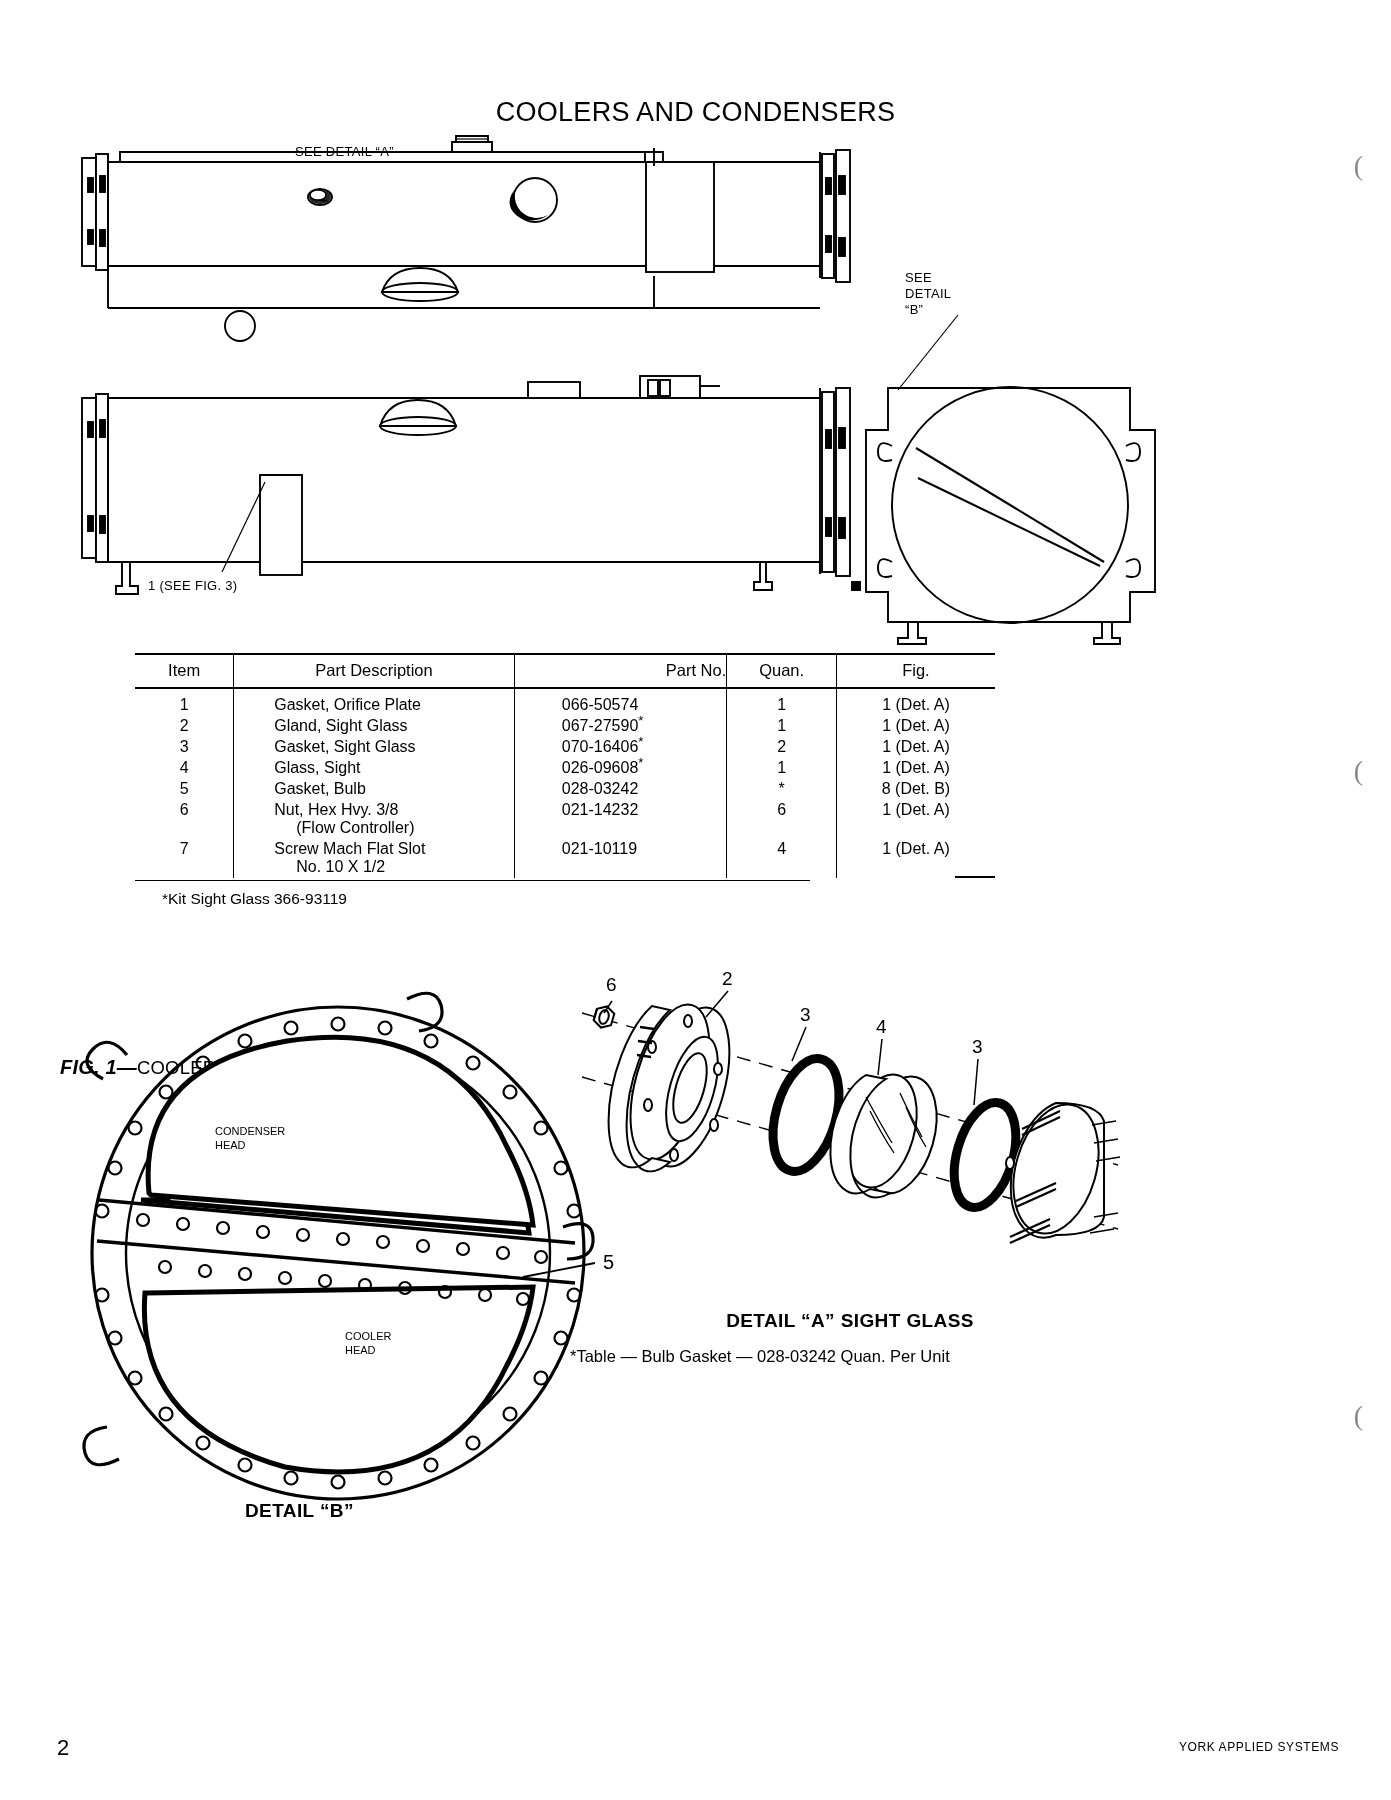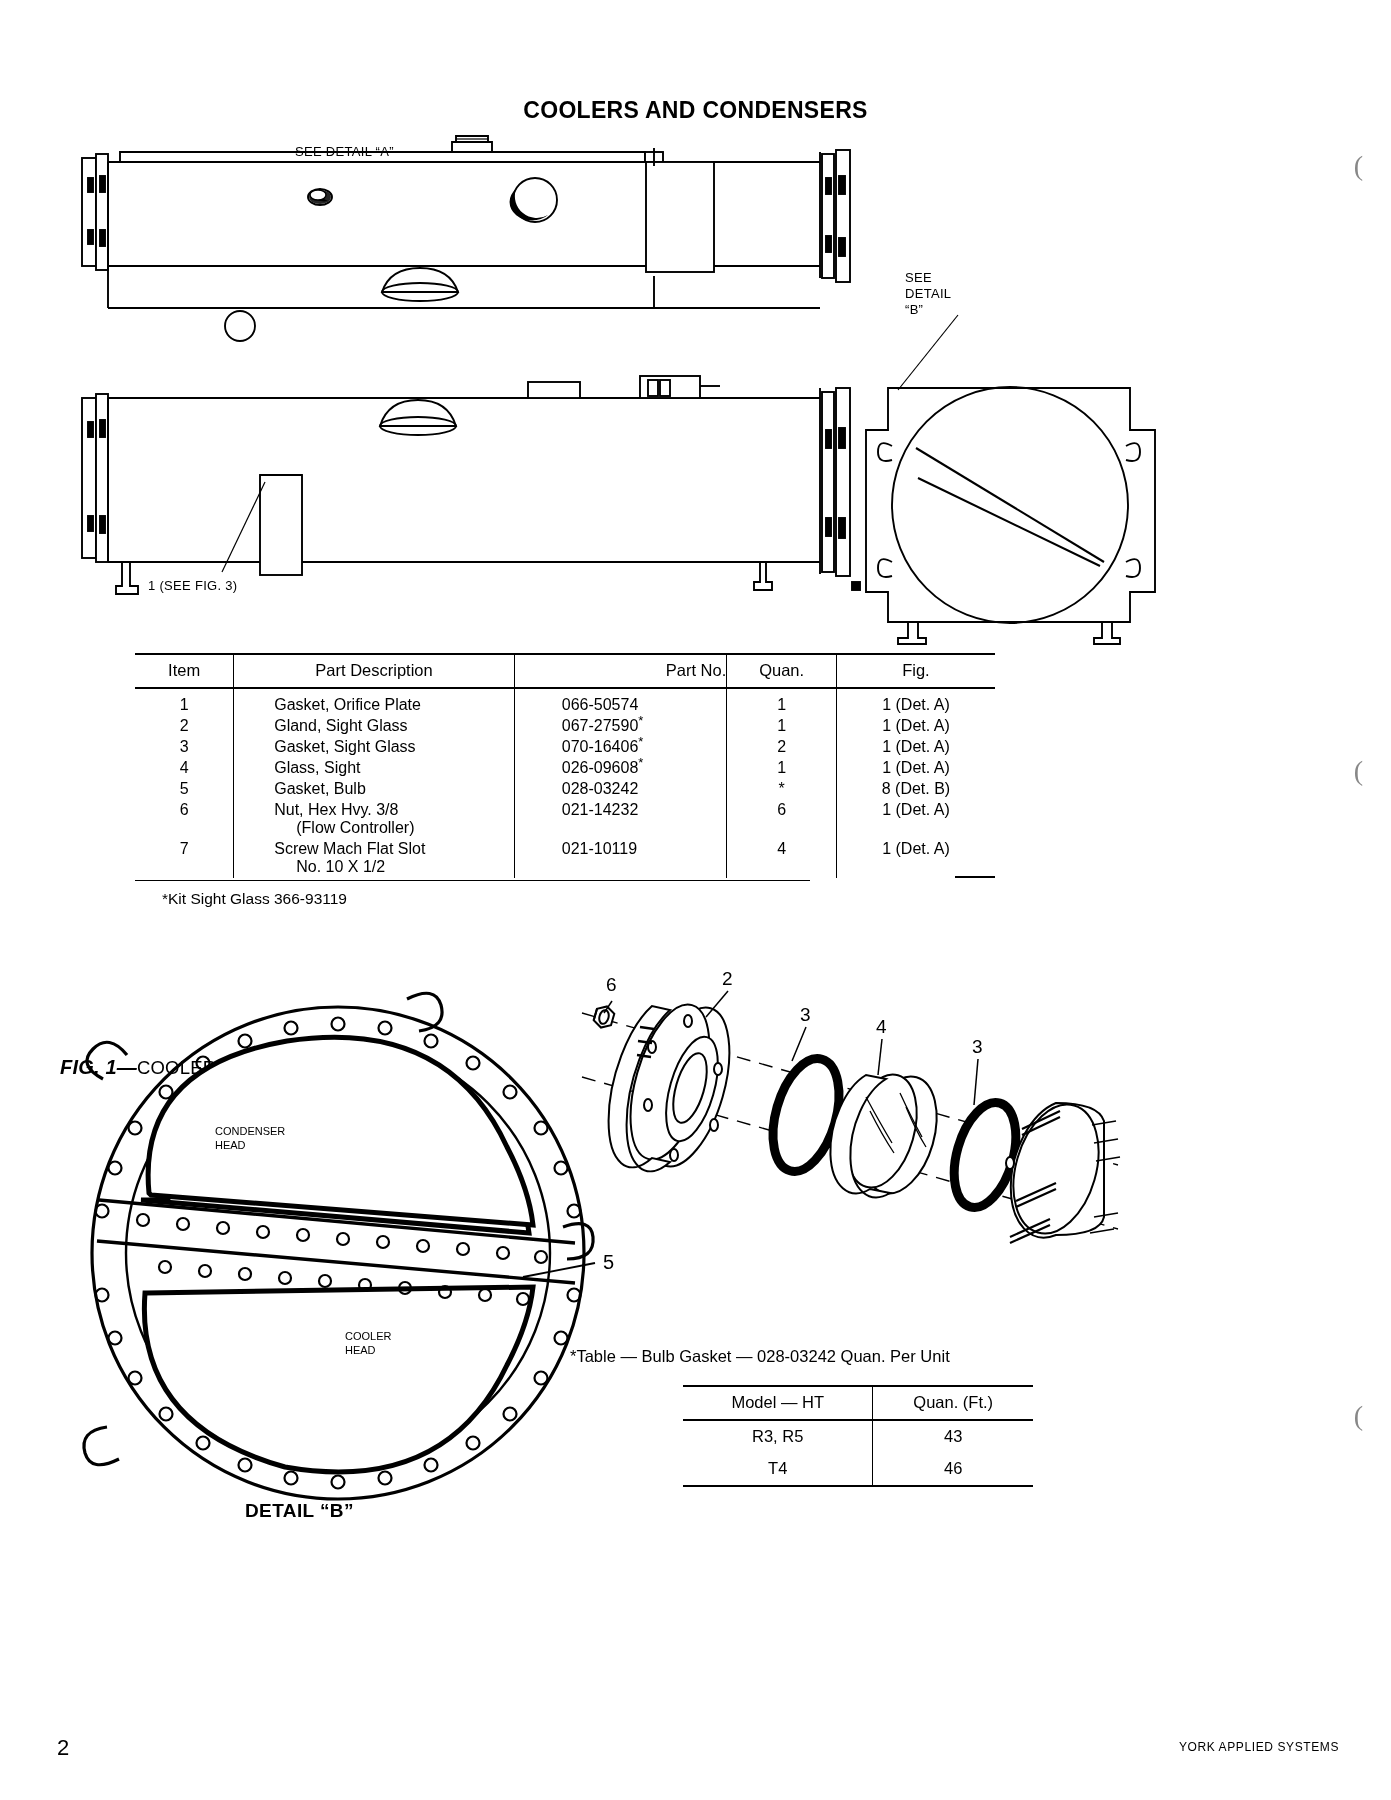--- a/index.html
+++ b/index.html
@@ -20,22 +20,22 @@
     inset: 0;
   }
 
   
   .page-title {
     position: absolute;
     top: 97px;
     left: 0;
     width: 1391px;
     text-align: center;
-    font-size: 23px;
-    font-weight: bold;
+    font-size: 27px;
+    font-weight: normal;
     letter-spacing: 0.3px;
   }
 
   
   .fig1 {
     position: absolute;
     top: 130px;
     left: 60px;
     width: 1280px;
     height: 500px;
@@ -592,42 +592,23 @@
       <g font-family="Liberation Sans, sans-serif" font-size="19" fill="#000">
         <text x="36" y="26">6</text>
         <text x="152" y="20">2</text>
         <text x="230" y="56">3</text>
         <text x="306" y="68">4</text>
         <text x="402" y="88">3</text>
       </g>
     </svg>
   </div>
 
+  <div class="detail-a-caption">DETAIL “A” SIGHT GLASS</div>
   <div class="bulb-note">*Table — Bulb Gasket — 028-03242 Quan. Per Unit</div>
 
-  <div class="bulb-table-wrap">
-    <table class="bulb">
-      <thead>
-        <tr>
-          <th class="bcol-1">Model — HT</th>
-          <th class="bcol-2">Quan. (Ft.)</th>
-        </tr>
-      </thead>
-      <tbody>
-        <tr>
-          <td class="bcol-1">R3, R5</td>
-          <td class="bcol-2">43</td>
-        </tr>
-        <tr>
-          <td class="bcol-1">T4</td>
-          <td class="bcol-2">46</td>
-        </tr>
-      </tbody>
-    </table>
-  </div>
 
   <div class="page-number">2</div>
   <div class="footer-brand">YORK APPLIED SYSTEMS</div>
 
   <div class="edge-mark" style="top:150px; right:28px;">(</div>
   <div class="edge-mark" style="top:755px; right:28px;">(</div>
   <div class="edge-mark" style="top:1400px; right:28px;">(</div>
 
 </div>
 

